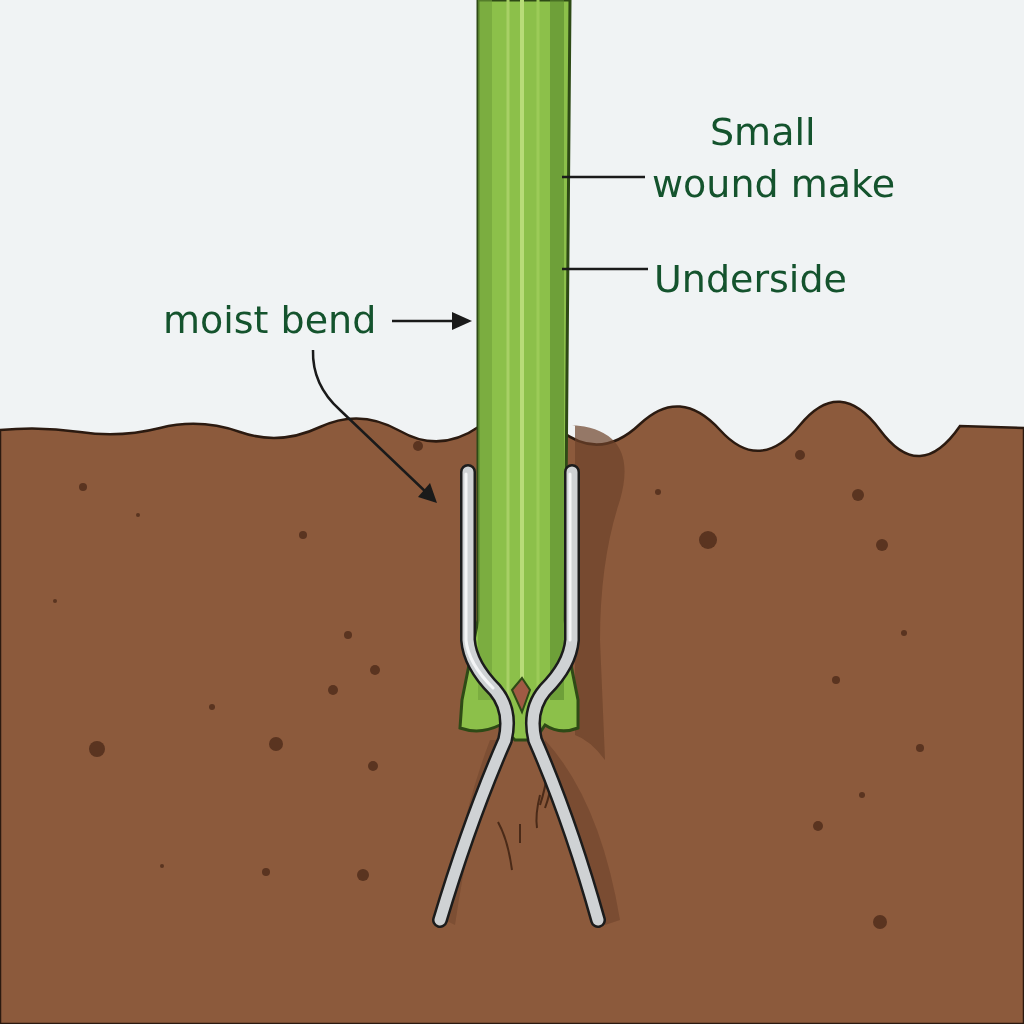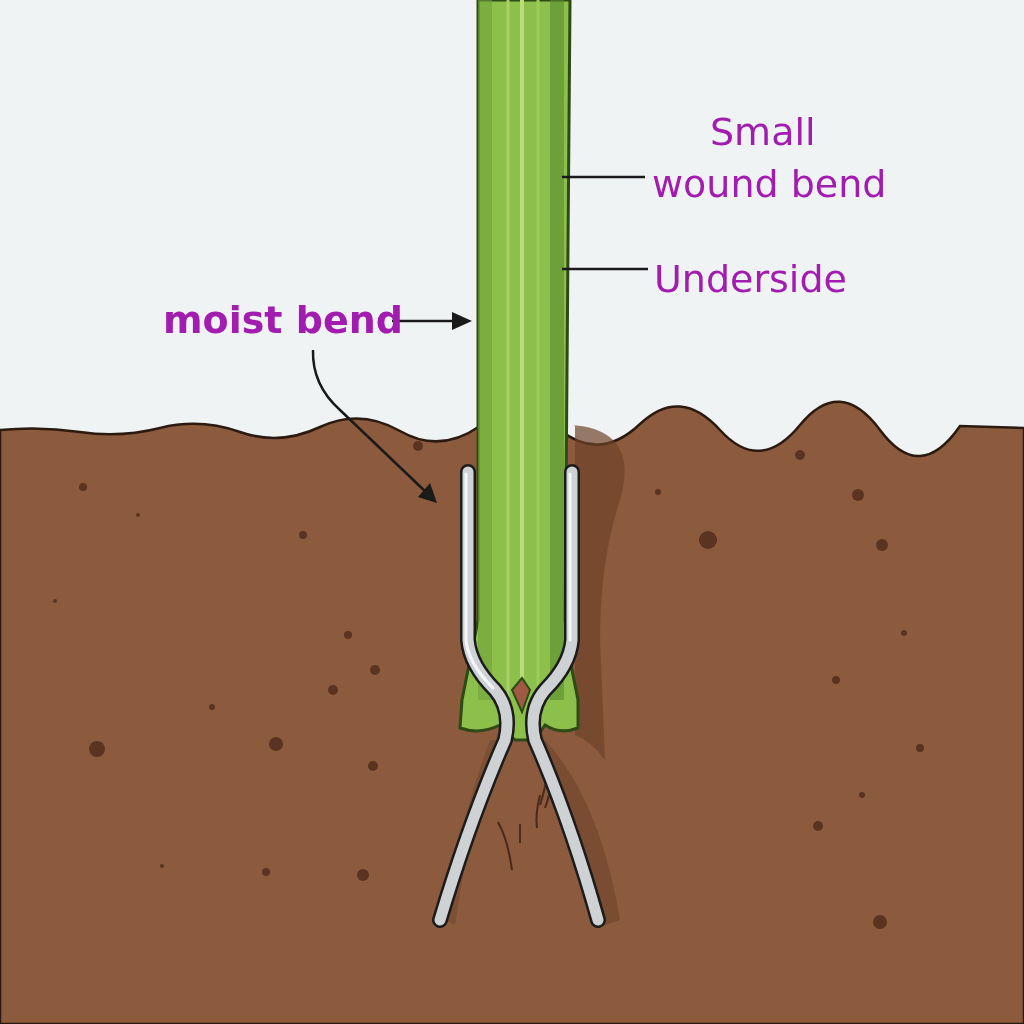--- a/index.html
+++ b/index.html
@@ -1,18 +1,18 @@
 <!DOCTYPE html>
 <html><head>
 <meta charset="utf-8">
 <style>
   html, body { margin:0; padding:0; }
   body { width:1024px; height:1024px; position:relative; overflow:hidden; background:#f0f3f4; font-family:"DejaVu Sans", sans-serif; }
   .scene { position:absolute; left:0; top:0; width:1024px; height:1024px; }
-  .label { position:absolute; color:#a21caf; font-size:38px; line-height:44px; white-space:nowrap; }
+  .label { position:absolute; color:#14532d; font-size:38px; line-height:44px; white-space:nowrap; }
 </style>
 </head>
 <body>
 
 <svg class="scene" viewBox="0 0 1024 1024" xmlns="http://www.w3.org/2000/svg">
 
   <rect x="0" y="0" width="1024" height="440" fill="#f0f3f4"></rect>
 
   <path d="M0,430 Q40,426 80,432 T160,428 T240,432 T320,427 T400,431 T480,426 T560,430 T640,424 T720,430 T800,425 T880,430 T960,426 L1024,428 L1024,1024 L0,1024 Z" fill="#8c5a3c" stroke="#2b1a10" stroke-width="2.5"></path>
 
@@ -81,15 +81,15 @@
     <line x1="562" y1="177" x2="645" y2="177"></line>
     <line x1="562" y1="269" x2="648" y2="269"></line>
     <line x1="392" y1="321" x2="458" y2="321"></line>
     <path d="M313,350 Q312,385 340,410 L428,494"></path>
   </g>
   <polygon points="472,321 452,312 452,330" fill="#1a1a1a"></polygon>
   <polygon points="437,503 418,497 430,483" fill="#1a1a1a"></polygon>
 </svg>
 
 <div class="label" style="left:710px; top:110px;">Small</div>
-<div class="label" style="left:652px; top:162px;">wound bend</div>
+<div class="label" style="left:652px; top:162px;">wound make</div>
 <div class="label" style="left:654px; top:257px;">Underside</div>
-<div class="label" style="left:163px; top:298px;font-weight:bold;">moist bend</div>
+<div class="label" style="left:163px; top:298px;">moist bend</div>
 
 </body></html>

